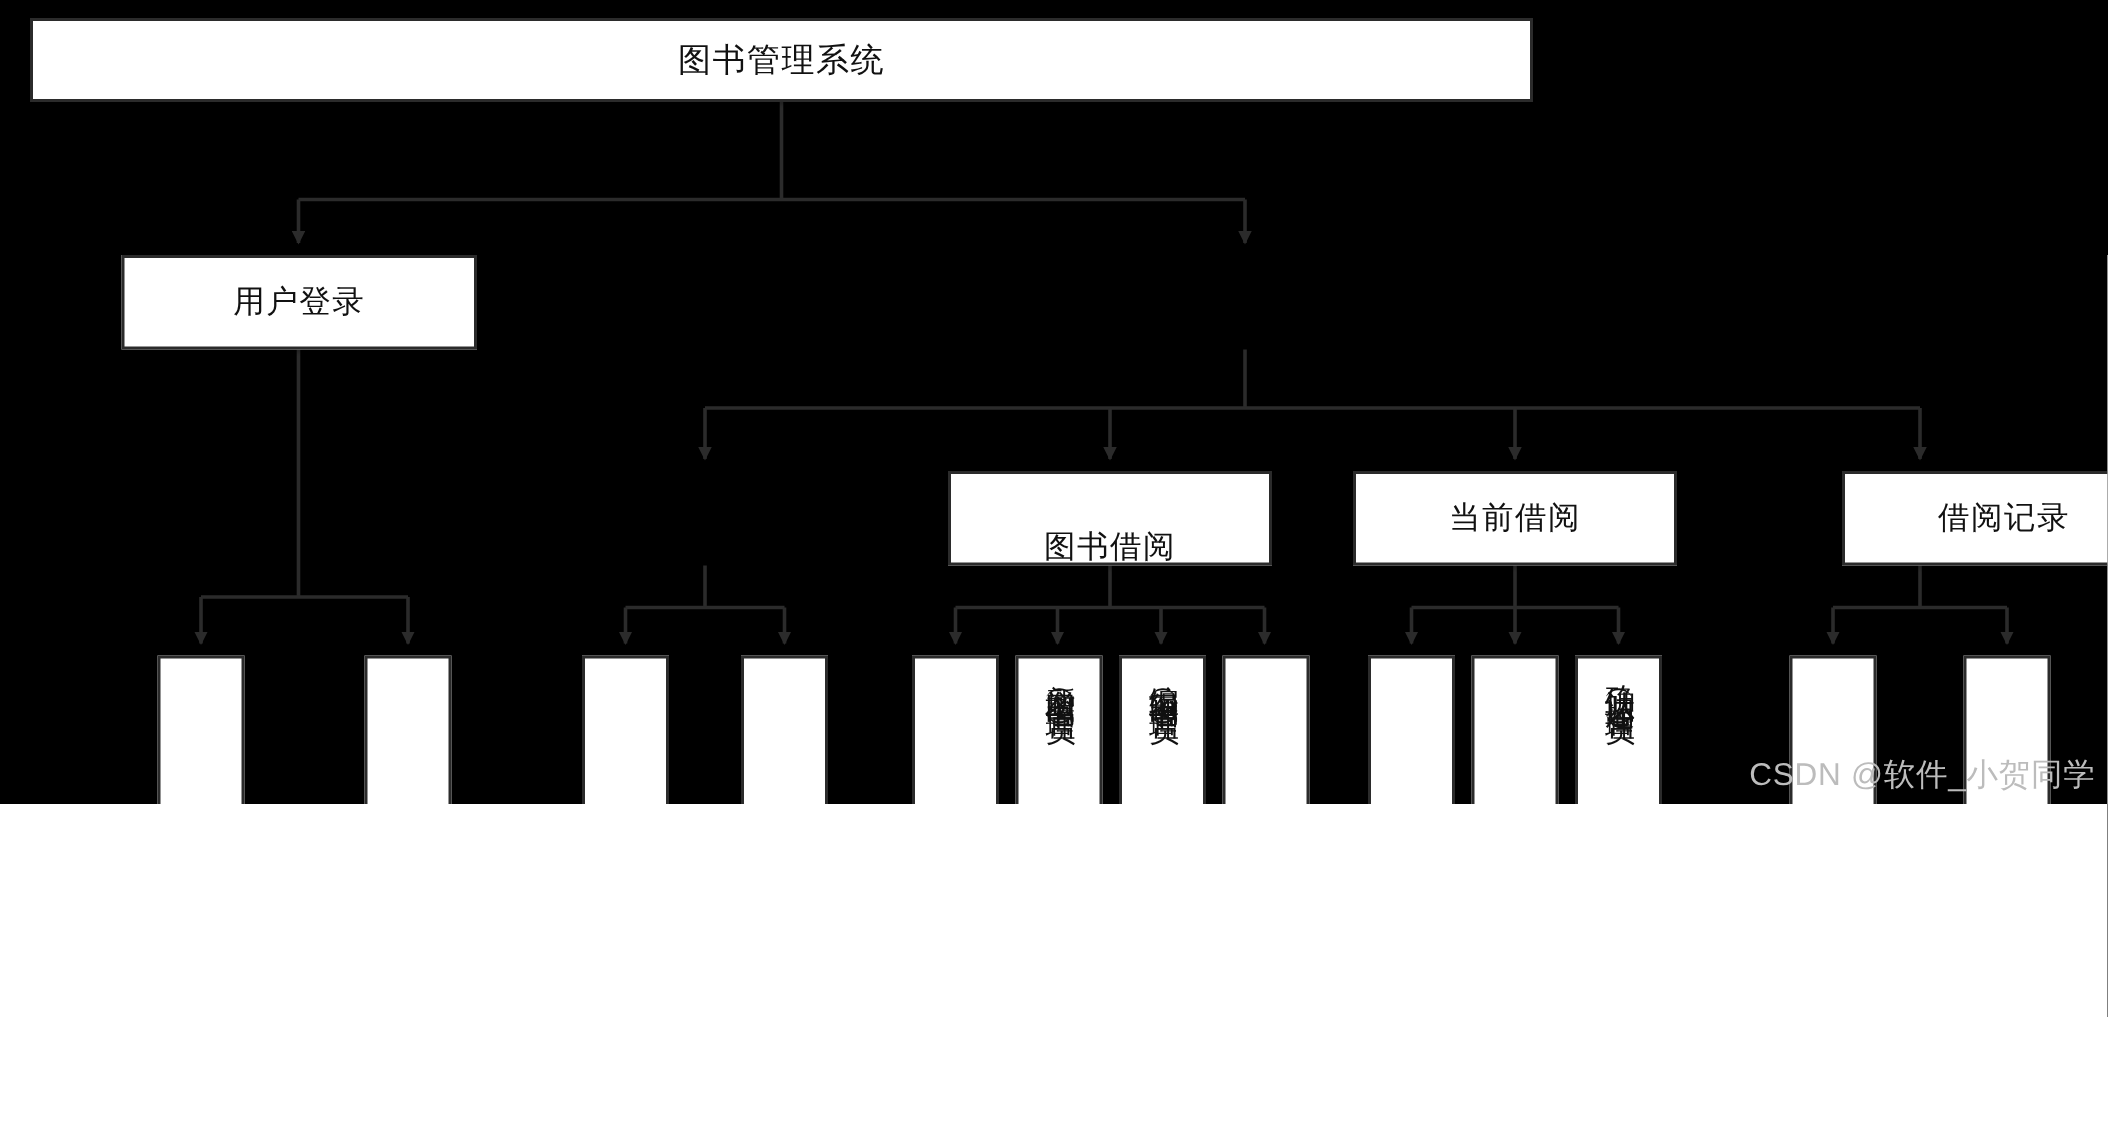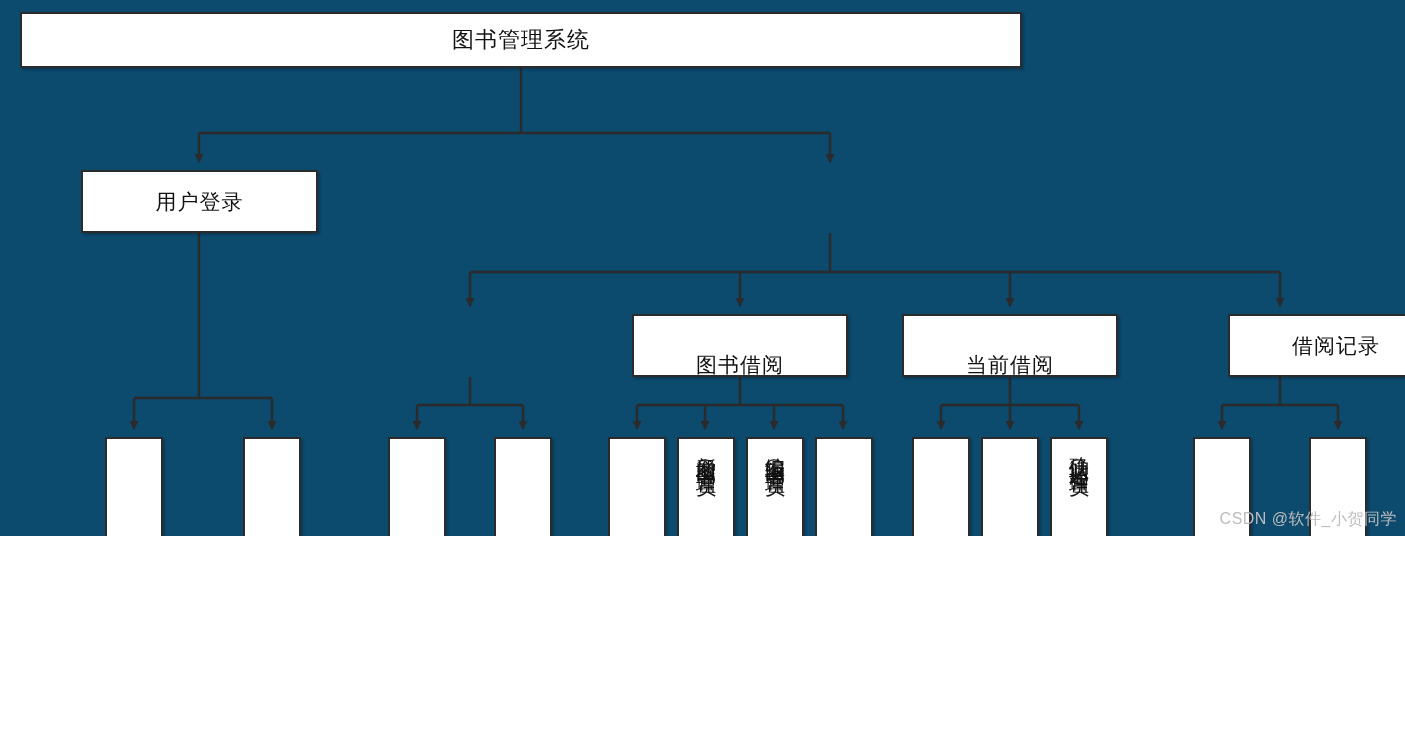--- a/index.html
+++ b/index.html
@@ -8,21 +8,21 @@
     padding: 0;
     background: #ffffff;
   }
   body {
     font-family: "Liberation Sans", "DejaVu Sans", sans-serif;
   }
   #diagram-canvas {
     position: relative;
     width: 1405px;
     height: 536px;
-    background: #0c4a6e;
+    background: #000000;
     overflow: hidden;
   }
   
   #connector-layer {
     position: absolute;
     left: 0;
     top: 0;
     width: 1405px;
     height: 747px;
   }
@@ -63,21 +63,21 @@
   }
   
   .node.leaf.centered {
     align-items: center;
     padding-top: 0;
   }
   #watermark {
     position: absolute;
     right: 8px;
     bottom: 6px;
-    font-size: 16px;
+    font-size: 21px;
     color: #bcbcbc;
     letter-spacing: 0.5px;
     white-space: nowrap;
     user-select: none;
   }
 </style>
 </head>
 <body>
 
 <div id="diagram-canvas">
@@ -140,21 +140,21 @@
   <div class="node horizontal" style="left:81px; top:170px; width:237px; height:63px;">
     <span>用户登录</span>
   </div>
 
 
 
   <div class="node horizontal" style="left:632px; top:314px; width:216px; height:63px;align-items:flex-end;">
     <span>图书借阅</span>
   </div>
 
-  <div class="node horizontal" style="left:902px; top:314px; width:216px; height:63px;align-items:flex-end;">
+  <div class="node horizontal" style="left:902px; top:314px; width:216px; height:63px;">
     <span>当前借阅</span>
   </div>
 
   <div class="node horizontal" style="left:1228px; top:314px; width:216px; height:63px;">
     <span>借阅记录</span>
   </div>
 
   <div class="node leaf centered" style="left:105px; top:437px; width:58px; height:296px;">
     <span class="vtext">用户登录</span>
   </div>

